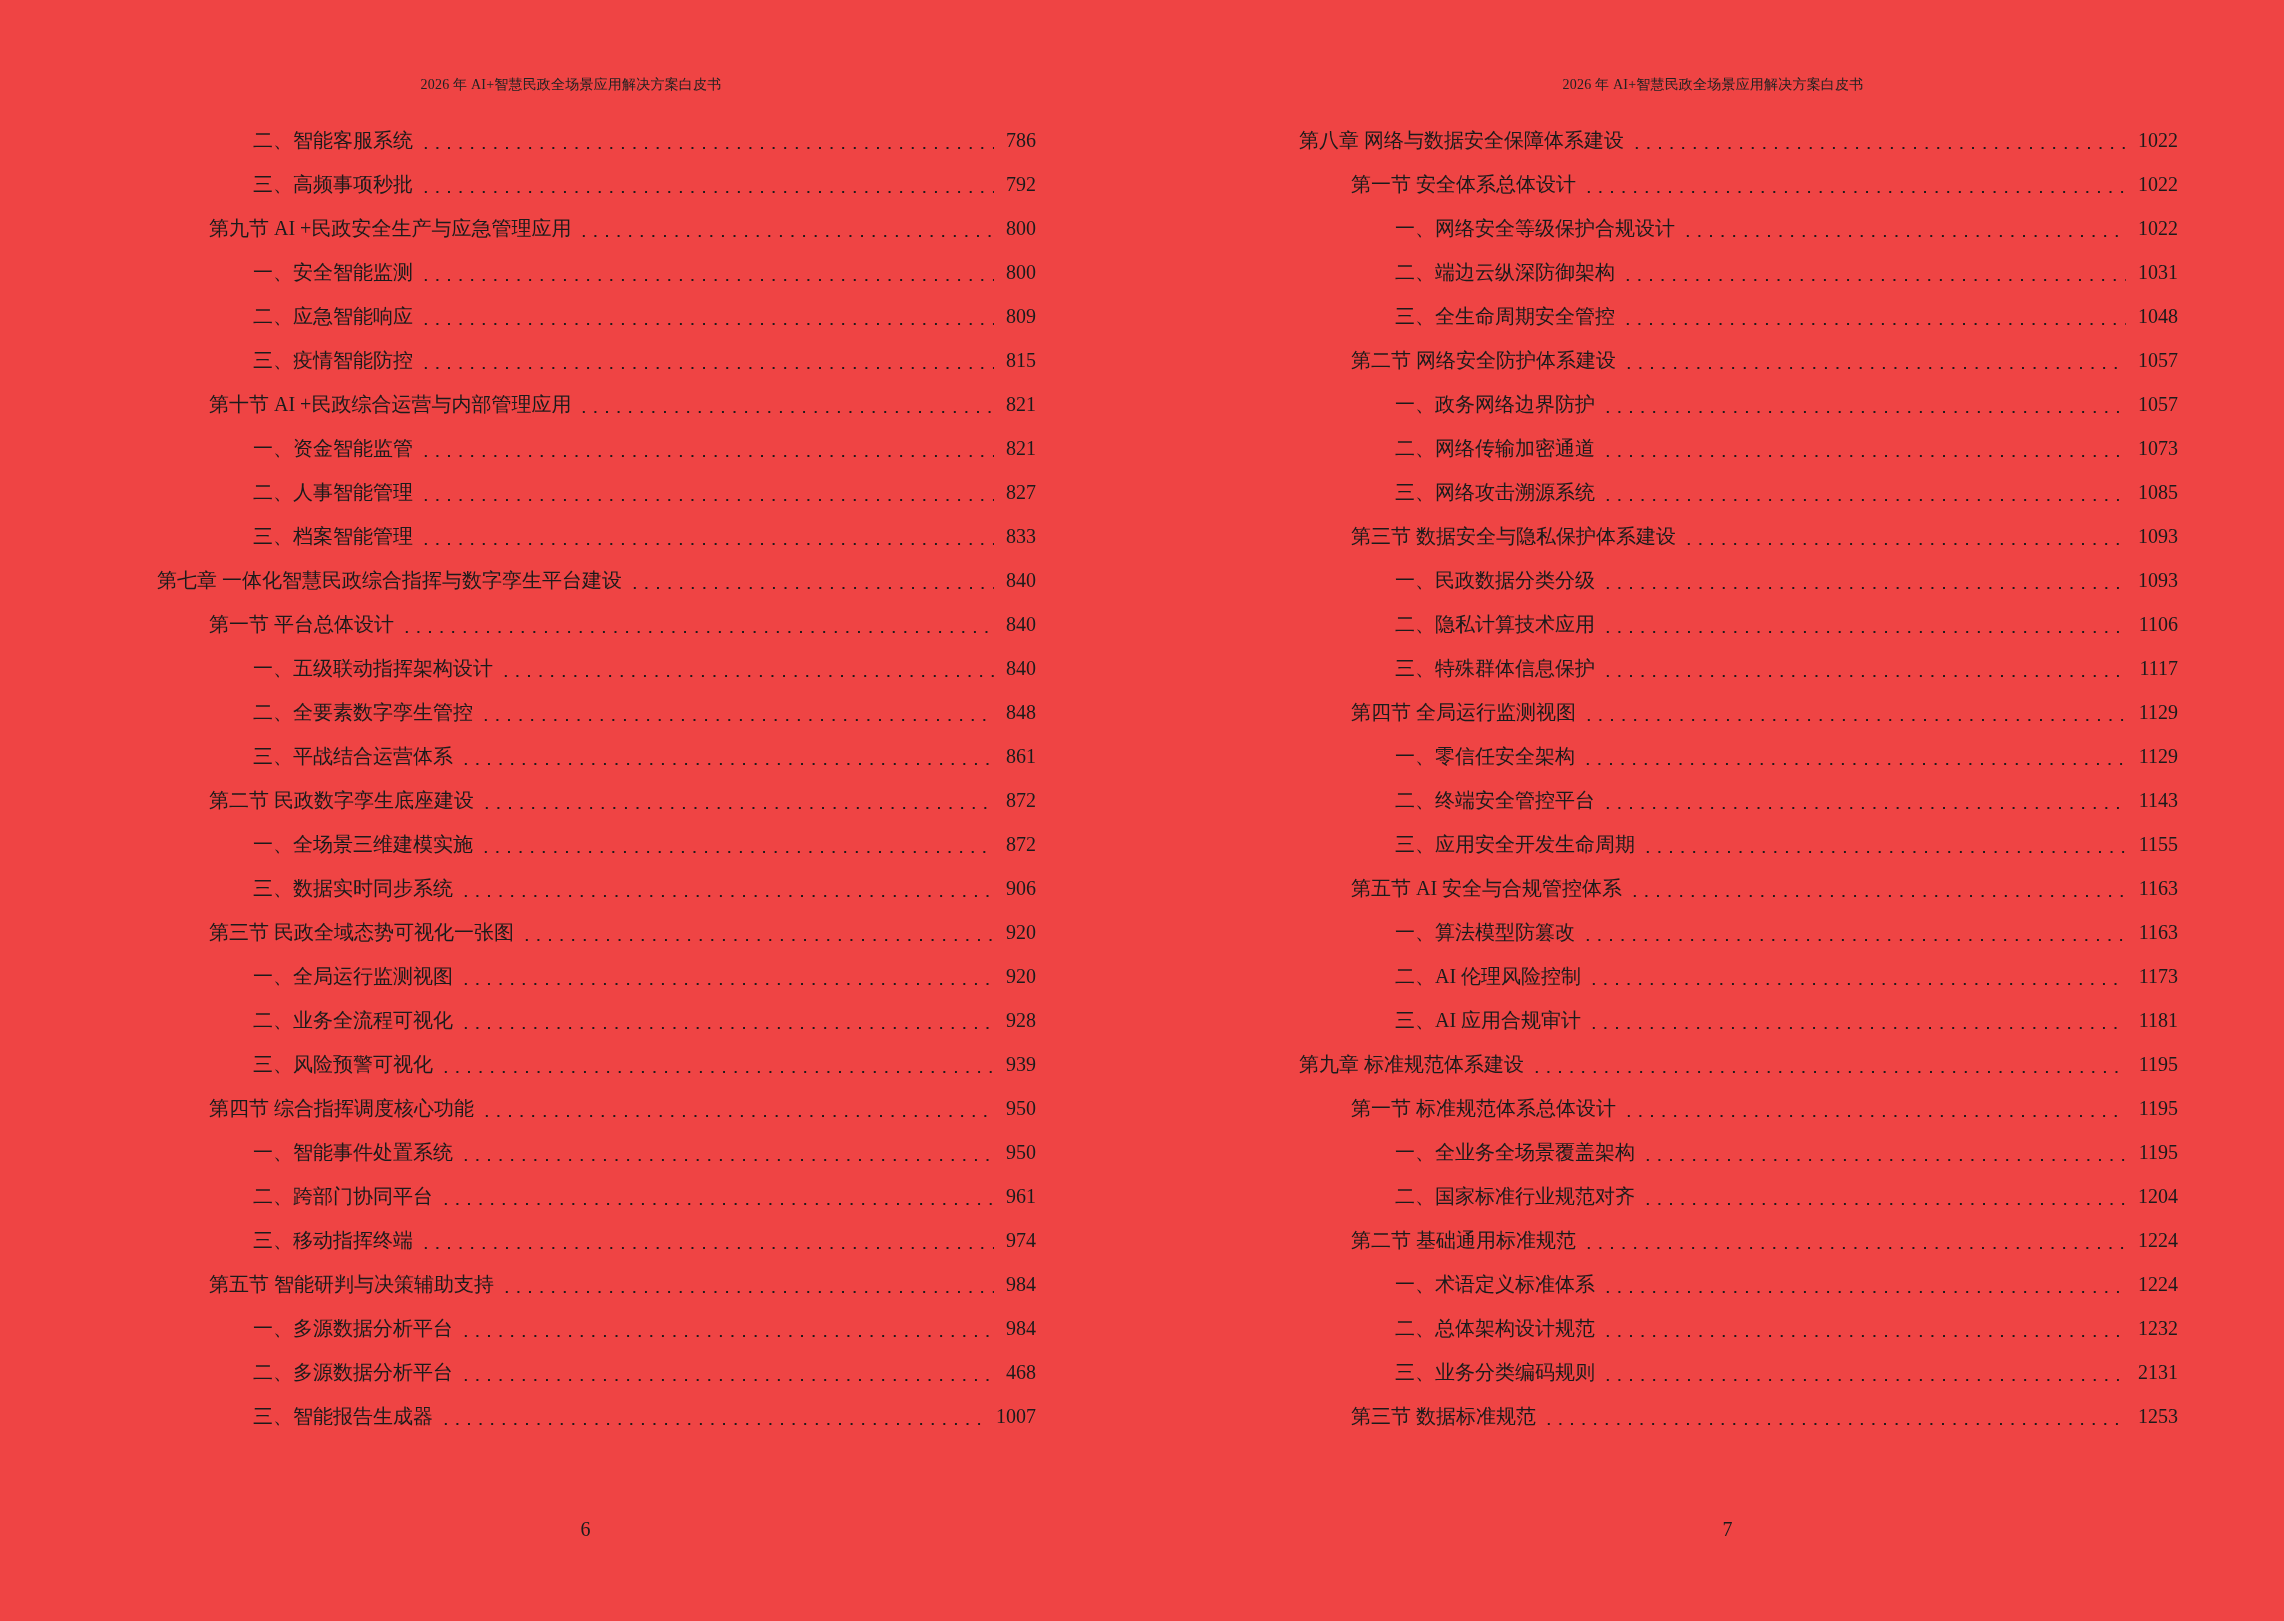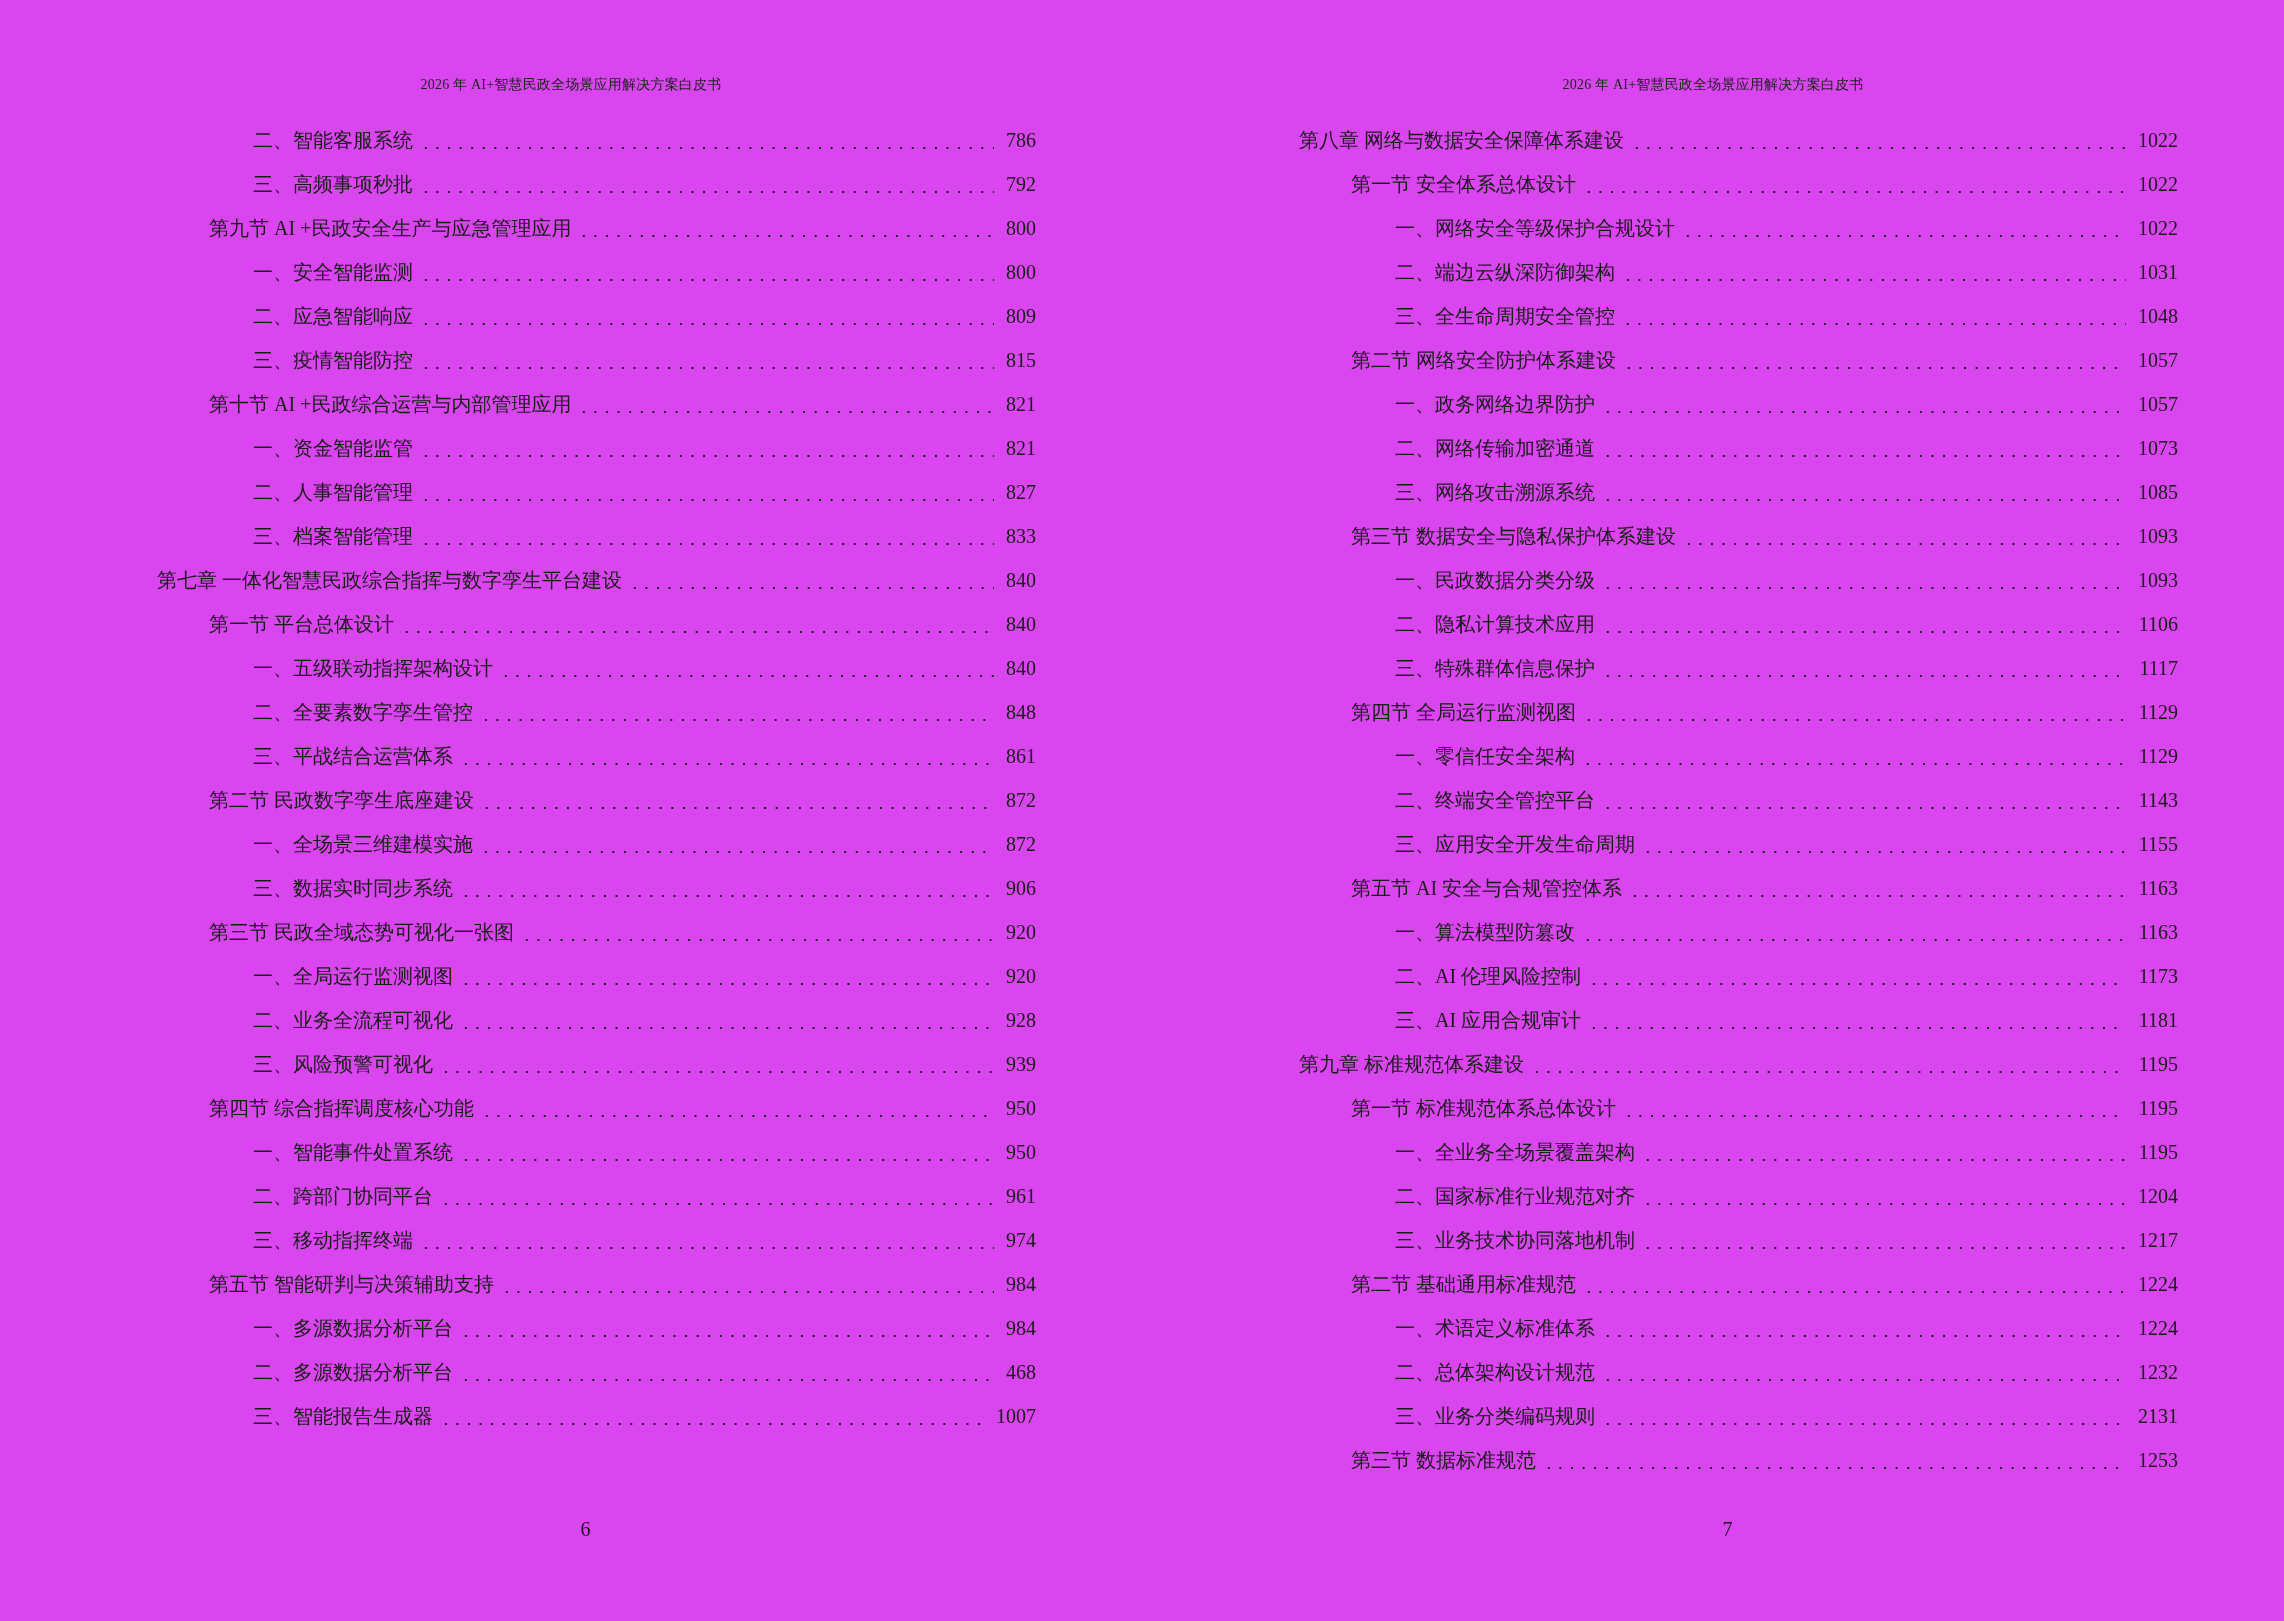--- a/index.html
+++ b/index.html
@@ -4,21 +4,21 @@
 <style>
   * { margin: 0; padding: 0; box-sizing: border-box; }
   html, body { background: #ffffff; }
   body {
     width: 2284px; height: 1622px;
     font-family: "Liberation Serif", "DejaVu Serif", serif;
     color: #1b1b1b;
     overflow: hidden;
   }
   .spread { display: flex; width: 100%; height: 100%; }
-  .page { position: relative; width: 1142px; height: 1622px; background: #d946ef; }
+  .page { position: relative; width: 1142px; height: 1622px; background: #ef4444; }
   .page-header {
     position: absolute; top: 76px; left: 0; width: 100%;
     text-align: center; font-size: 14px; letter-spacing: 0.2px; color: #222222;
     white-space: nowrap;
   }
   .toc { position: absolute; top: 118px; left: 157px; right: 106px; }
   .toc-row { display: flex; align-items: stretch; height: 44px; white-space: nowrap; }
   .toc-label, .toc-num { line-height: 44px; font-size: 20px; flex: 0 0 auto; }
   .toc-row.level-2 { padding-left: 52px; justify-content: space-between; }
   .toc-row.level-3 { padding-left: 96px; }
@@ -318,25 +318,20 @@
         <div class="toc-row level-3">
           <span class="toc-label">一、全业务全场景覆盖架构</span>
           <span class="leader"></span>
           <span class="toc-num">1195</span>
         </div>
         <div class="toc-row level-3">
           <span class="toc-label">二、国家标准行业规范对齐</span>
           <span class="leader"></span>
           <span class="toc-num">1204</span>
         </div>
-        <div class="toc-row level-3">
-          <span class="toc-label">三、业务技术协同落地机制</span>
-          <span class="leader"></span>
-          <span class="toc-num">1217</span>
-        </div>
         <div class="toc-row level-2">
           <span class="toc-label">第二节 基础通用标准规范</span>
           <span class="leader"></span>
           <span class="toc-num">1224</span>
         </div>
         <div class="toc-row level-3">
           <span class="toc-label">一、术语定义标准体系</span>
           <span class="leader"></span>
           <span class="toc-num">1224</span>
         </div>

